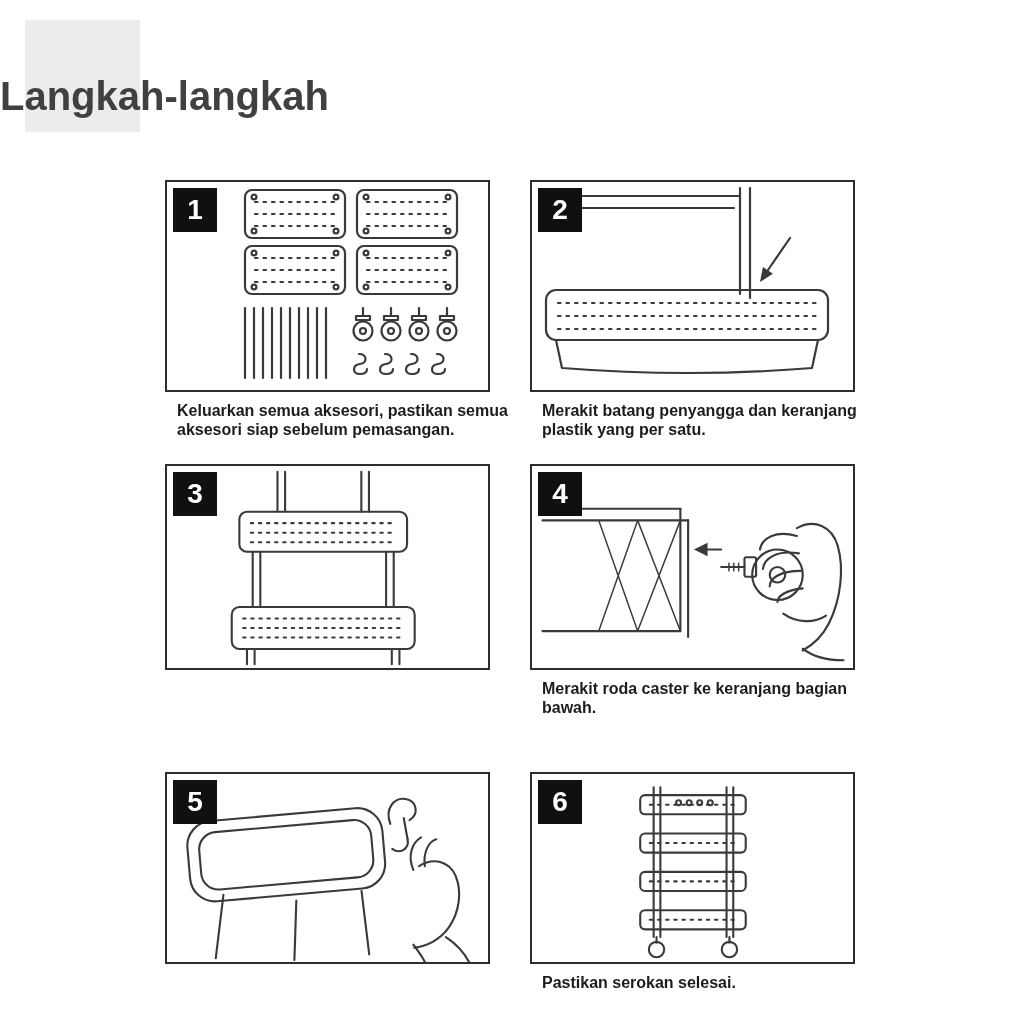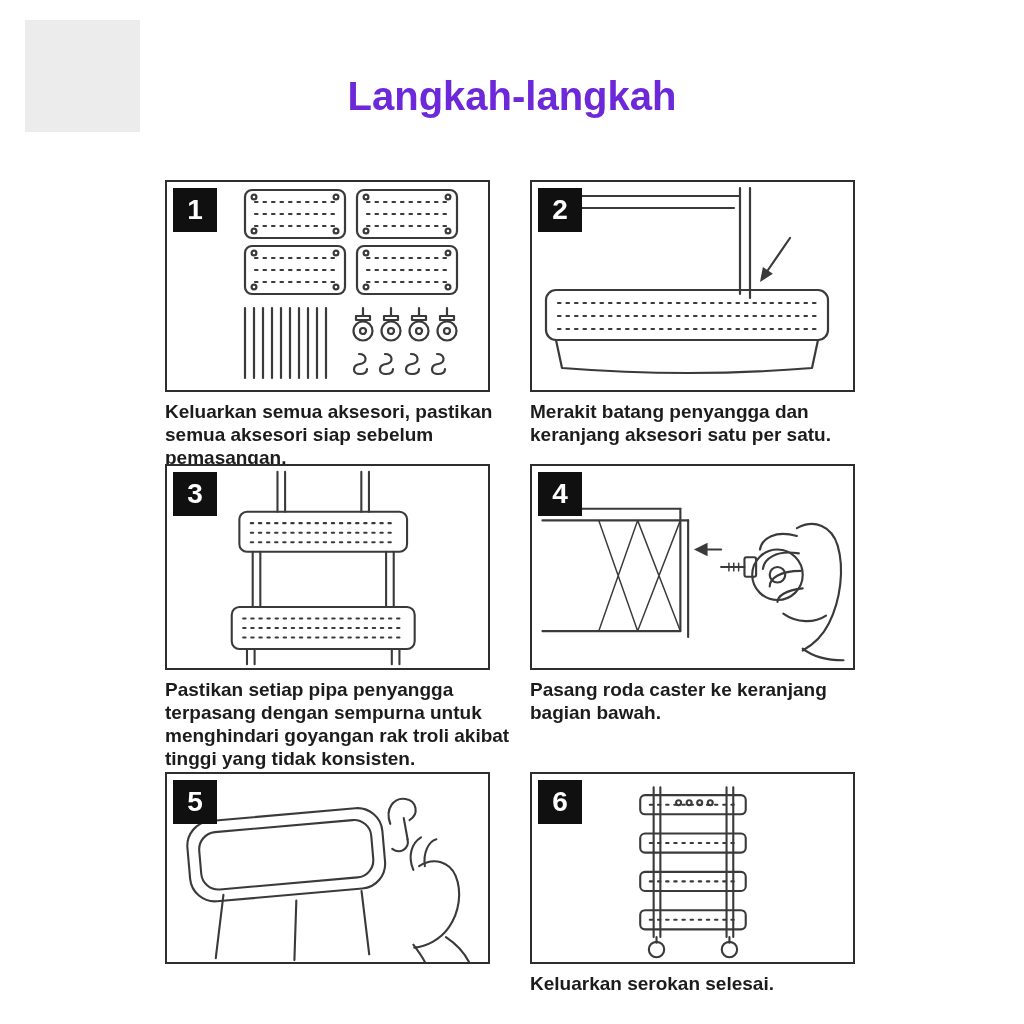--- a/index.html
+++ b/index.html
@@ -3,38 +3,38 @@
 <meta charset="utf-8">
 <style>
   html,body{margin:0;padding:0;}
   body{
     width:1024px;height:1024px;position:relative;overflow:hidden;
     background:#ffffff;color:#161616;
     font-family:"Liberation Sans", sans-serif;
   }
   .corner-swatch{position:absolute;left:25px;top:20px;width:115px;height:112px;background:#ececec;}
   .title{
-    position:absolute;top:74px;left:0;width:100%;text-align:center;
-    font-weight:bold;font-size:40px;line-height:1.12;color:#6d28d9;
+    position:absolute;top:74px;left:0;width:100%;
+    font-weight:bold;font-size:40px;line-height:1.12;color:#404040;
   }
   .panel{position:absolute;width:352px;}
   .stepbox{
     position:relative;width:325px;border:2px solid #2e2e2e;box-sizing:border-box;background:#fff;
   }
   .stepbox.h212{height:212px;}
   .stepbox.h206{height:206px;}
   .stepbox.h192{height:192px;}
   .badge{
     position:absolute;top:6px;left:6px;width:44px;height:44px;background:#101010;color:#fff;
     display:flex;align-items:center;justify-content:center;
     font-size:28px;font-weight:bold;z-index:2;
   }
   .illus{position:absolute;left:0;top:0;width:100%;height:100%;display:block;}
   .caption{
-    margin:9px 0 0 0;font-size:19px;font-weight:bold;line-height:1.21;
+    margin:9px 0 0 12px;font-size:16px;font-weight:bold;line-height:1.21;
     width:350px;color:#1c1c1c;
   }
 </style>
 </head>
 <body>
 
 <div class="corner-swatch"></div>
 
 <div class="title">
   <div>Langkah-langkah</div>
@@ -106,21 +106,21 @@
         <line x1="258" y1="56" x2="236" y2="88"></line>
         <polygon points="228,100 230.9,85 240.9,91.8" fill="#3a3a3a" stroke="none"></polygon>
         <rect x="14" y="108" width="282" height="50" rx="10"></rect>
         <line x1="26" y1="121" x2="284" y2="121" stroke-dasharray="2.5 6"></line>
         <line x1="26" y1="134" x2="284" y2="134" stroke-dasharray="2.5 6"></line>
         <line x1="26" y1="147" x2="284" y2="147" stroke-dasharray="2.5 6"></line>
         <path d="M24,158 L30,186 Q157,196 280,186 L286,158"></path>
       </g>
     </svg>
   </div>
-  <p class="caption">Merakit batang penyangga dan keranjang aksesori satu per satu.</p>
+  <p class="caption">Merakit batang penyangga dan keranjang plastik yang per satu.</p>
 </section>
 
 <section class="panel" style="left:165px;top:464px">
   <div class="stepbox h206">
     <div class="badge">3</div>
     <svg class="illus" viewBox="0 0 321 212">
       <g fill="none" stroke="#3a3a3a" stroke-width="2.2" stroke-linecap="round" stroke-linejoin="round">
         <line x1="108" y1="6" x2="108" y2="48"></line>
           <line x1="116" y1="6" x2="116" y2="48"></line>
         <line x1="196" y1="6" x2="196" y2="48"></line>
@@ -137,21 +137,20 @@
         <line x1="72" y1="160" x2="240" y2="160" stroke-dasharray="2.5 6"></line>
         <line x1="72" y1="170" x2="240" y2="170" stroke-dasharray="2.5 6"></line>
         <line x1="72" y1="180" x2="240" y2="180" stroke-dasharray="2.5 6"></line>
         <line x1="76" y1="192" x2="76" y2="208"></line>
           <line x1="84" y1="192" x2="84" y2="208"></line>
         <line x1="228" y1="192" x2="228" y2="208"></line>
           <line x1="236" y1="192" x2="236" y2="208"></line>
       </g>
     </svg>
   </div>
-  <p class="caption">Pastikan setiap pipa penyangga terpasang dengan sempurna untuk menghindari goyangan rak troli akibat tinggi yang tidak konsisten.</p>
 </section>
 
 <section class="panel" style="left:530px;top:464px">
   <div class="stepbox h206">
     <div class="badge">4</div>
     <svg class="illus" viewBox="0 0 321 208">
       <g fill="none" stroke="#3a3a3a" stroke-width="2.2" stroke-linecap="round" stroke-linejoin="round">
         <line x1="6" y1="44" x2="148" y2="44"></line>
         <line x1="6" y1="56" x2="156" y2="56"></line>
         <line x1="148" y1="44" x2="148" y2="170"></line>
@@ -170,21 +169,21 @@
         <path d="M268,64 c18,-10 36,-2 42,18 c7,24 3,56 -9,80 c-6,12 -16,22 -27,28"></path>
         <path d="M316,200 c-18,0 -32,-4 -42,-12"></path>
         <path d="M268,72 c-22,-6 -36,2 -38,14"></path>
         <path d="M270,90 c-24,-4 -36,6 -37,16"></path>
         <path d="M272,108 c-22,0 -32,8 -32,16"></path>
         <path d="M274,126 c-18,2 -26,8 -26,14"></path>
         <path d="M254,152 c14,10 32,10 44,2"></path>
       </g>
     </svg>
   </div>
-  <p class="caption">Pasang roda caster ke keranjang bagian bawah.</p>
+  <p class="caption">Merakit roda caster ke keranjang bagian bawah.</p>
 </section>
 
 <section class="panel" style="left:165px;top:772px">
   <div class="stepbox h192">
     <div class="badge">5</div>
     <svg class="illus" viewBox="0 0 321 196">
       <g fill="none" stroke="#3a3a3a" stroke-width="2.2" stroke-linecap="round" stroke-linejoin="round">
         <g transform="rotate(-5 120 90)">
           <rect x="16" y="42" width="204" height="84" rx="26"></rect>
           <rect x="28" y="54" width="180" height="60" rx="18"></rect>
@@ -226,14 +225,14 @@
           <circle cx="157" cy="30" r="2.6"></circle>
         <circle cx="168" cy="30" r="2.6"></circle>
           <circle cx="179" cy="30" r="2.6"></circle>
         <line x1="123" y1="170" x2="123" y2="176"></line>
         <line x1="199" y1="170" x2="199" y2="176"></line>
         <circle cx="123" cy="183" r="8"></circle>
         <circle cx="199" cy="183" r="8"></circle>
       </g>
     </svg>
   </div>
-  <p class="caption">Keluarkan serokan selesai.</p>
+  <p class="caption">Pastikan serokan selesai.</p>
 </section>
 
 </body></html>

